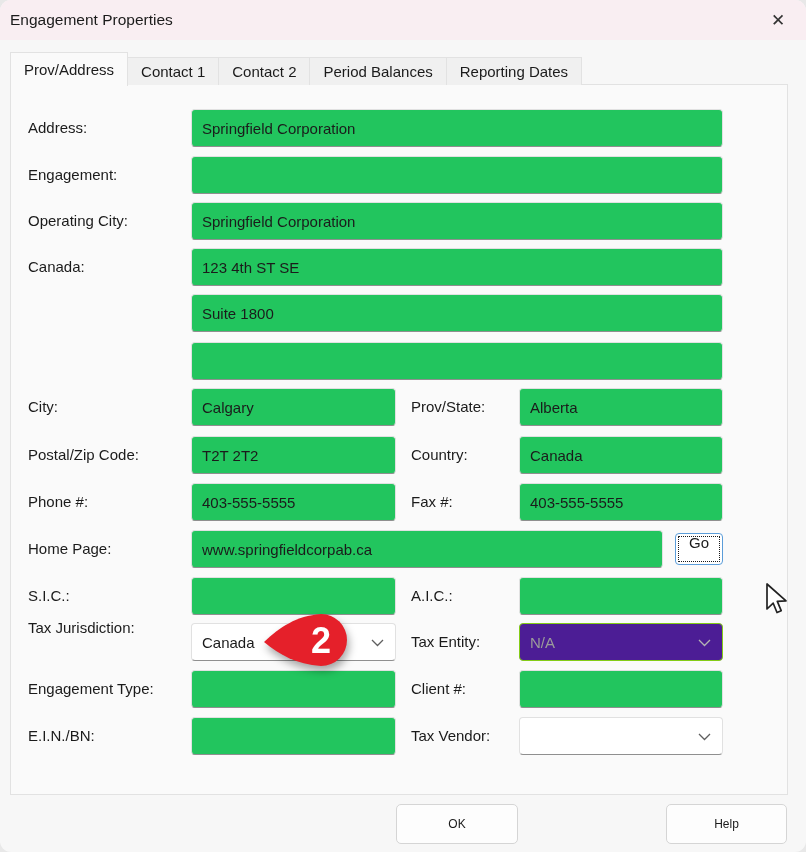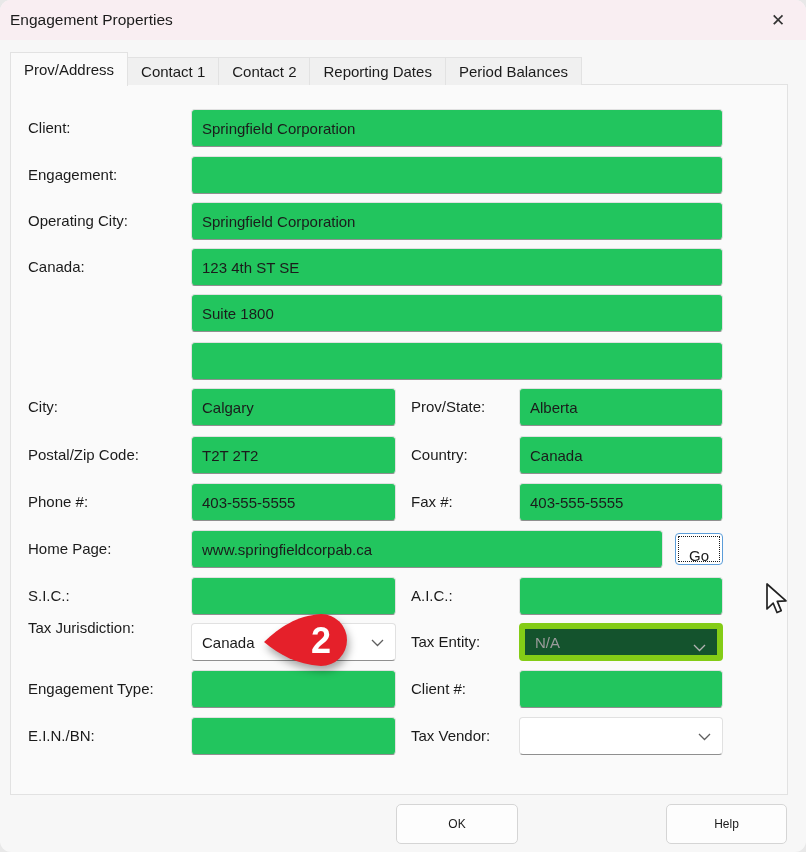--- a/index.html
+++ b/index.html
@@ -29,24 +29,24 @@
     font-family:"Liberation Sans","DejaVu Sans",sans-serif;font-size:15px;color:#1b1b1b;
     padding:0 10px;outline:none;}
   .full{width:532px;}
   .half{width:205px;}
   .rtb{left:508px;width:204px;}
   .combo{position:absolute;left:180px;width:205px;height:38px;box-sizing:border-box;background:#fff;
     border:1px solid #e1e1e1;border-bottom:1px solid #8f8f8f;border-radius:4px;
     display:flex;align-items:center;padding:0 10px;font-size:15px;}
   .combo .chev{position:absolute;right:11px;top:15px;}
   .combo.right{left:508px;width:204px;}
-  .combo.disabled{background:#14532d;border:6px solid #84cc16;color:#9b9b9b;}
+  .combo.disabled{background:#4c1d95;border:1px solid #84cc16;color:#9b9b9b;}
   .go-btn{position:absolute;left:664px;top:448px;width:48px;height:32px;box-sizing:border-box;
     background:#fff;border:1px solid #5b9dd9;border-radius:4px;font-size:15px;color:#1b1b1b;
-    display:flex;align-items:flex-end;justify-content:center;
+    display:flex;align-items:flex-start;justify-content:center;
     outline:1px dotted #1a1a1a;outline-offset:-4px;}
   
   .btn{position:absolute;top:804px;width:122px;height:40px;box-sizing:border-box;background:#fdfdfd;
     border:1px solid #d5d5d5;border-radius:5px;font-family:"Liberation Sans","DejaVu Sans",sans-serif;
     font-size:12px;color:#1b1b1b;display:flex;align-items:center;justify-content:center;}
   
   .balloon{position:absolute;left:258px;top:608px;z-index:6;filter:drop-shadow(2px 5px 4px rgba(0,0,0,0.35));}
   .cursor{position:absolute;left:764px;top:582px;z-index:6;}
 </style>
 </head>
@@ -58,27 +58,27 @@
     <div class="title">Engagement Properties</div>
     <div class="close-btn">
       <span>✕</span>
     </div>
   </div>
 
   <div class="tabstrip">
     <div class="tab active">Prov/Address</div>
     <div class="tab">Contact 1</div>
     <div class="tab">Contact 2</div>
+    <div class="tab">Period Balances</div>
     <div class="tab">Reporting Dates</div>
-    <div class="tab">Period Balances</div>
   </div>
 
   <div class="panel">
 
-    <div class="lbl" style="top:24px">Client:</div>
+    <div class="lbl" style="top:24px">Address:</div>
     <input class="tb full" style="top: 24px;" value="Springfield Corporation">
 
     <div class="lbl" style="top:71px">Engagement:</div>
     <input class="tb full" style="top: 71px;" value="">
 
     <div class="lbl" style="top:117px">Operating City:</div>
     <input class="tb full" style="top: 117px;" value="Springfield Corporation">
 
     <div class="lbl" style="top:163px">Canada:</div>
     <input class="tb full" style="top: 163px;" value="123 4th ST SE">

